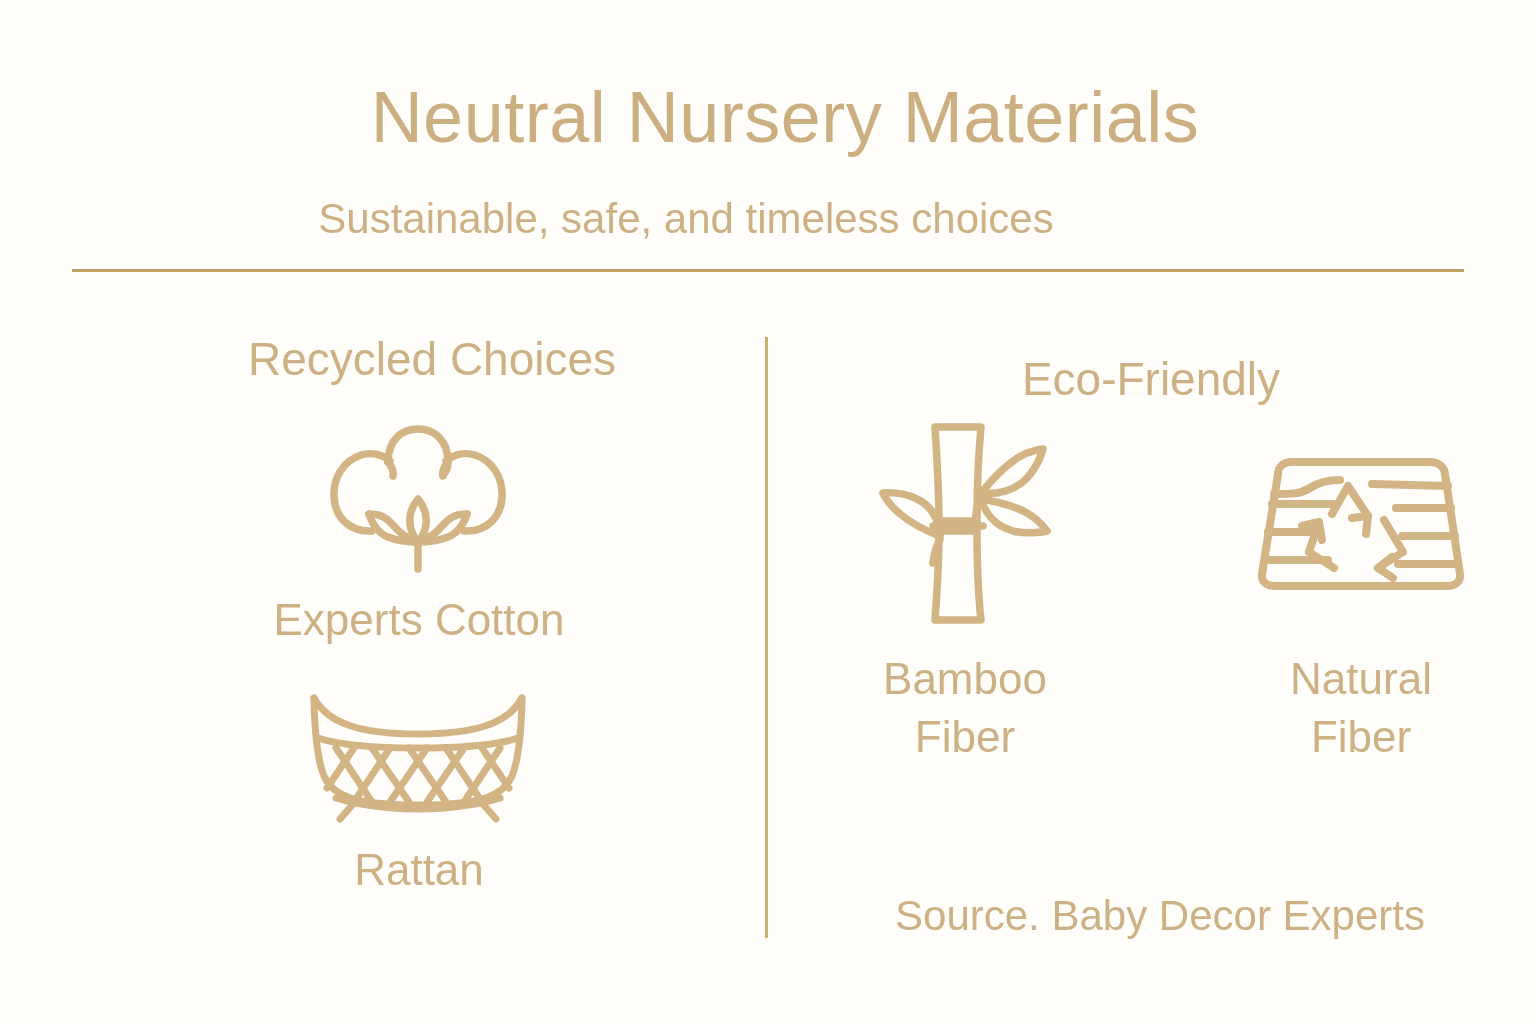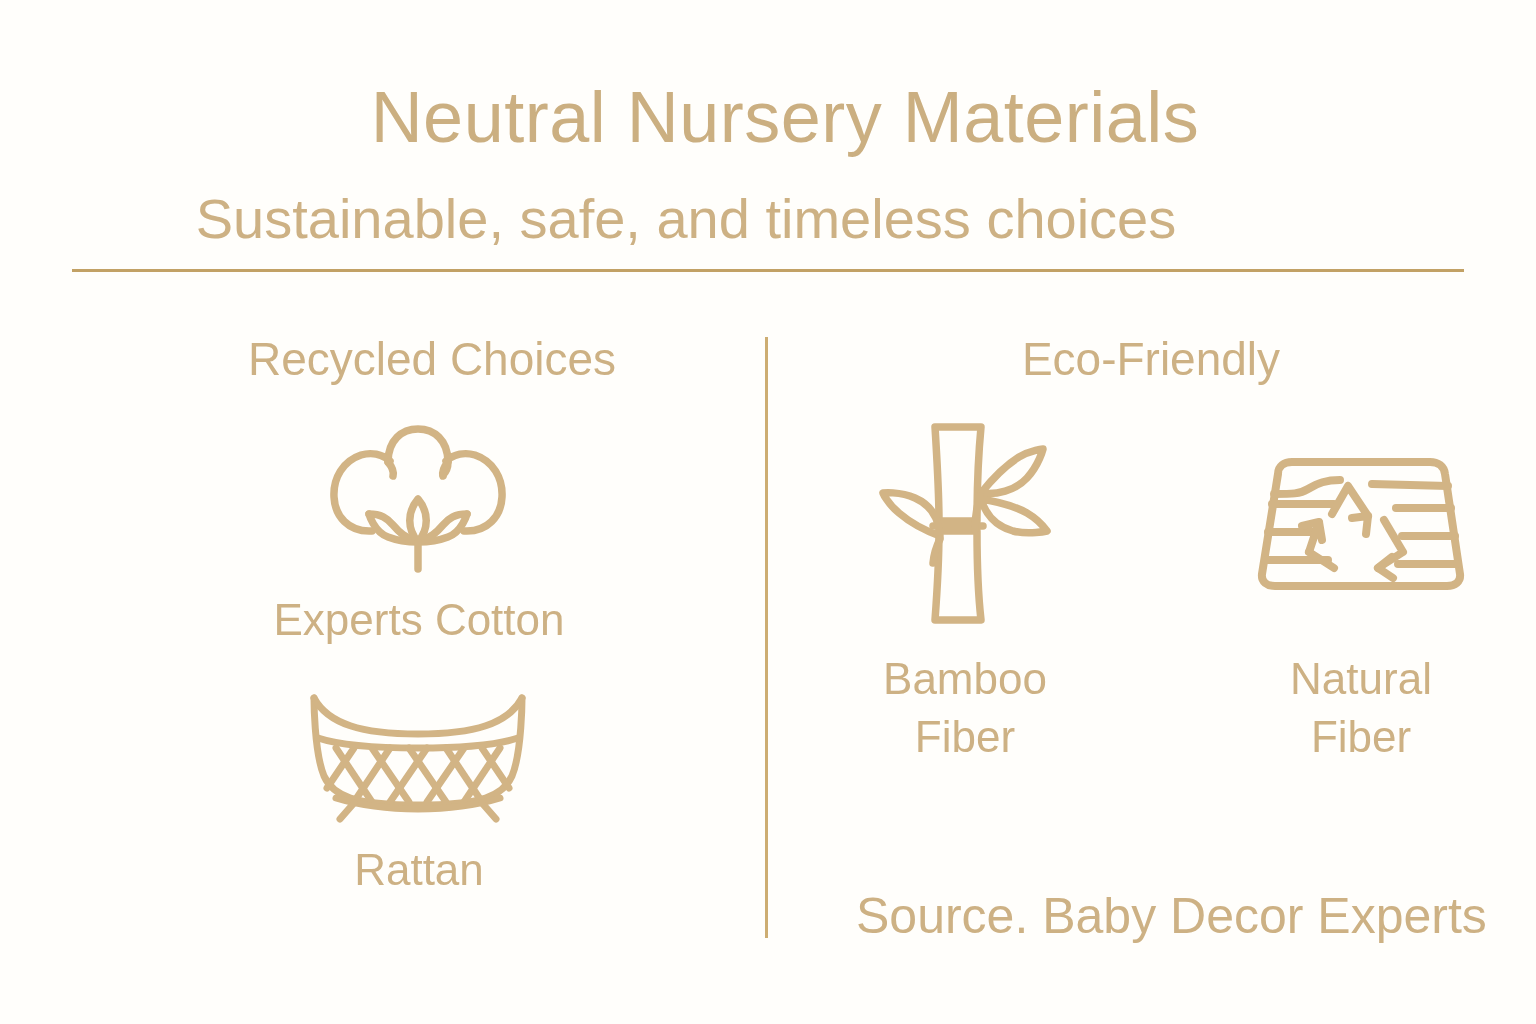--- a/index.html
+++ b/index.html
@@ -33,21 +33,21 @@
     color: #cbaf81;
     white-space: nowrap;
     padding-left: 17px;
   }
   .subtitle {
     position: absolute;
     left: 0;
     top: 192px;
     width: 1372px;
     text-align: center;
-    font-size: 56px;
+    font-size: 42px;
     line-height: 54px;
     font-weight: 400;
     color: #cdb184;
     white-space: nowrap;
   }
   .hrule {
     position: absolute;
     left: 72px;
     top: 269px;
     width: 1392px;
@@ -75,21 +75,21 @@
 
   .col-head {
     text-align: center;
     font-size: 46px;
     line-height: 58px;
     font-weight: 400;
     color: #cdb184;
     white-space: nowrap;
   }
   .col-left .col-head  { padding-left: 30px; }
-  .col-right .col-head { padding-left: 48px; }
+  .col-right .col-head { padding-left: 48px; margin-top: 20px; }
 
   
   .item-left {
     display: flex;
     flex-direction: column;
     align-items: center;
   }
   .item-left .glyph { display: block; }
   .item-left .caption {
     font-size: 44px;
@@ -137,21 +137,21 @@
   }
 
   .source {
     position: absolute;
     left: 790px;
     top: 890px;
     width: 674px;
     text-align: center;
     padding-left: 66px;
     box-sizing: border-box;
-    font-size: 50px;
+    font-size: 42px;
     line-height: 52px;
     color: #cdb184;
     white-space: nowrap;
   }
 
   svg { display: block; overflow: visible; }
 </style>
 </head>
 <body>
 

